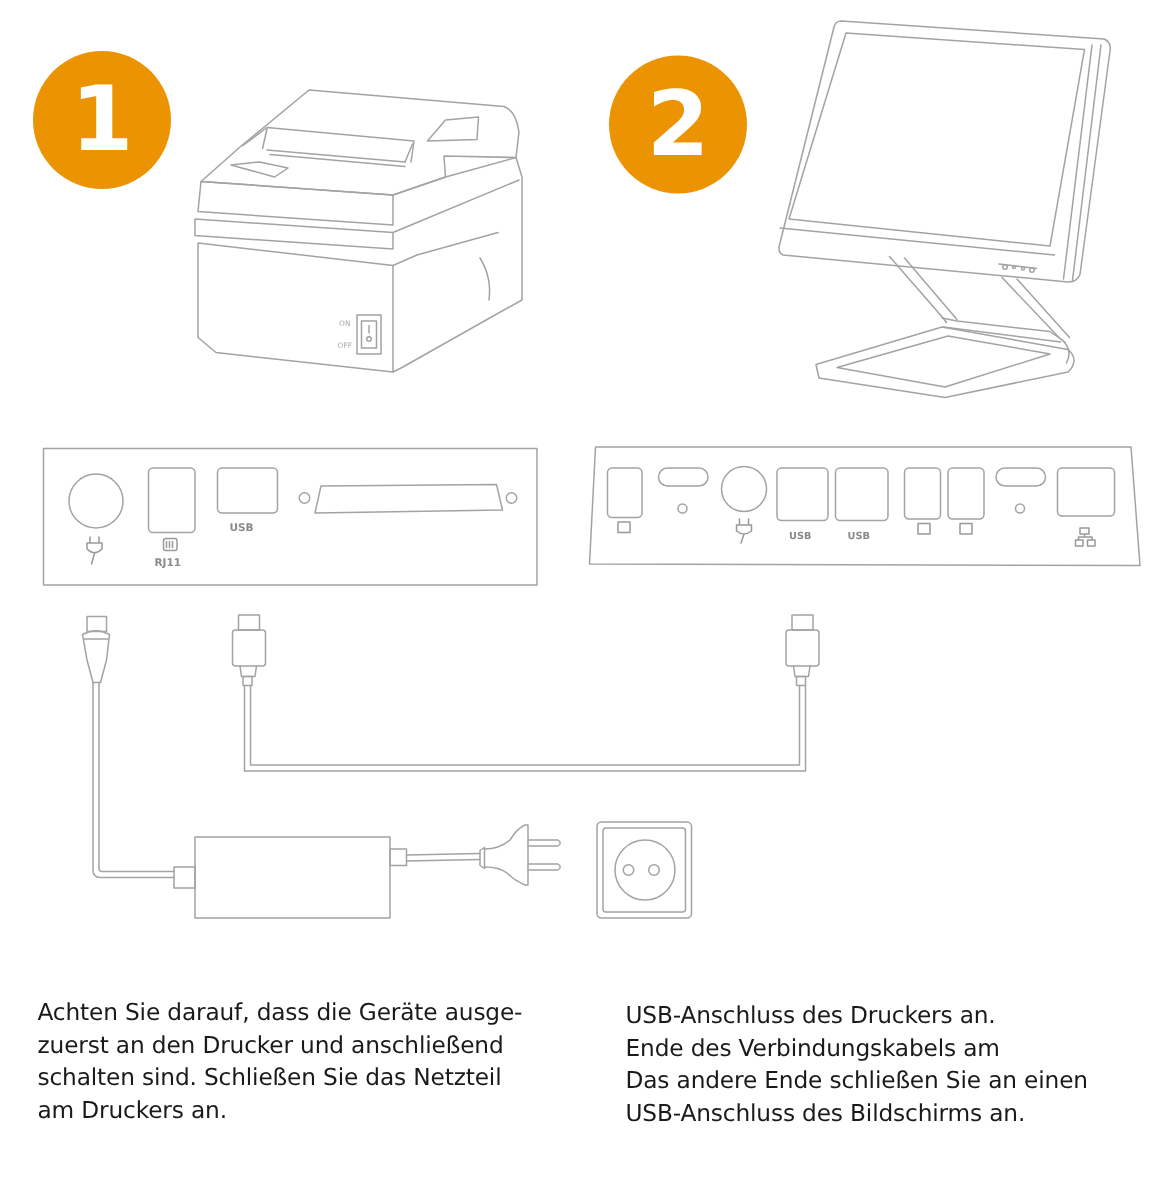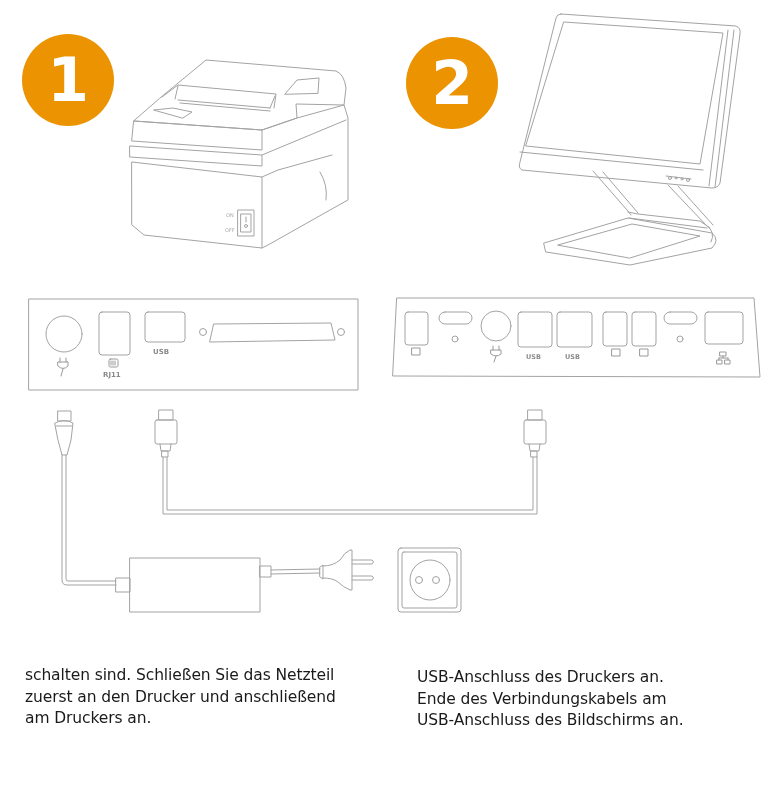--- a/index.html
+++ b/index.html
@@ -162,21 +162,23 @@
 </svg>
 
 <div class="step-badge badge-1">
   <span>1</span>
 </div>
 <div class="step-badge badge-2">
   <span>2</span>
 </div>
 
 <div class="caption caption-1">
+  <span>Achten Sie darauf, dass die Geräte ausge-</span>
+  <span>zuerst an den Drucker und anschließend</span>
   <span>schalten sind. Schließen Sie das Netzteil</span>
-  <span>zuerst an den Drucker und anschließend</span>
   <span>am Druckers an.</span>
 </div>
 <div class="caption caption-2">
   <span>USB-Anschluss des Druckers an.</span>
   <span>Ende des Verbindungskabels am</span>
+  <span>Das andere Ende schließen Sie an einen</span>
   <span>USB-Anschluss des Bildschirms an.</span>
 </div>
 
 </body></html>

